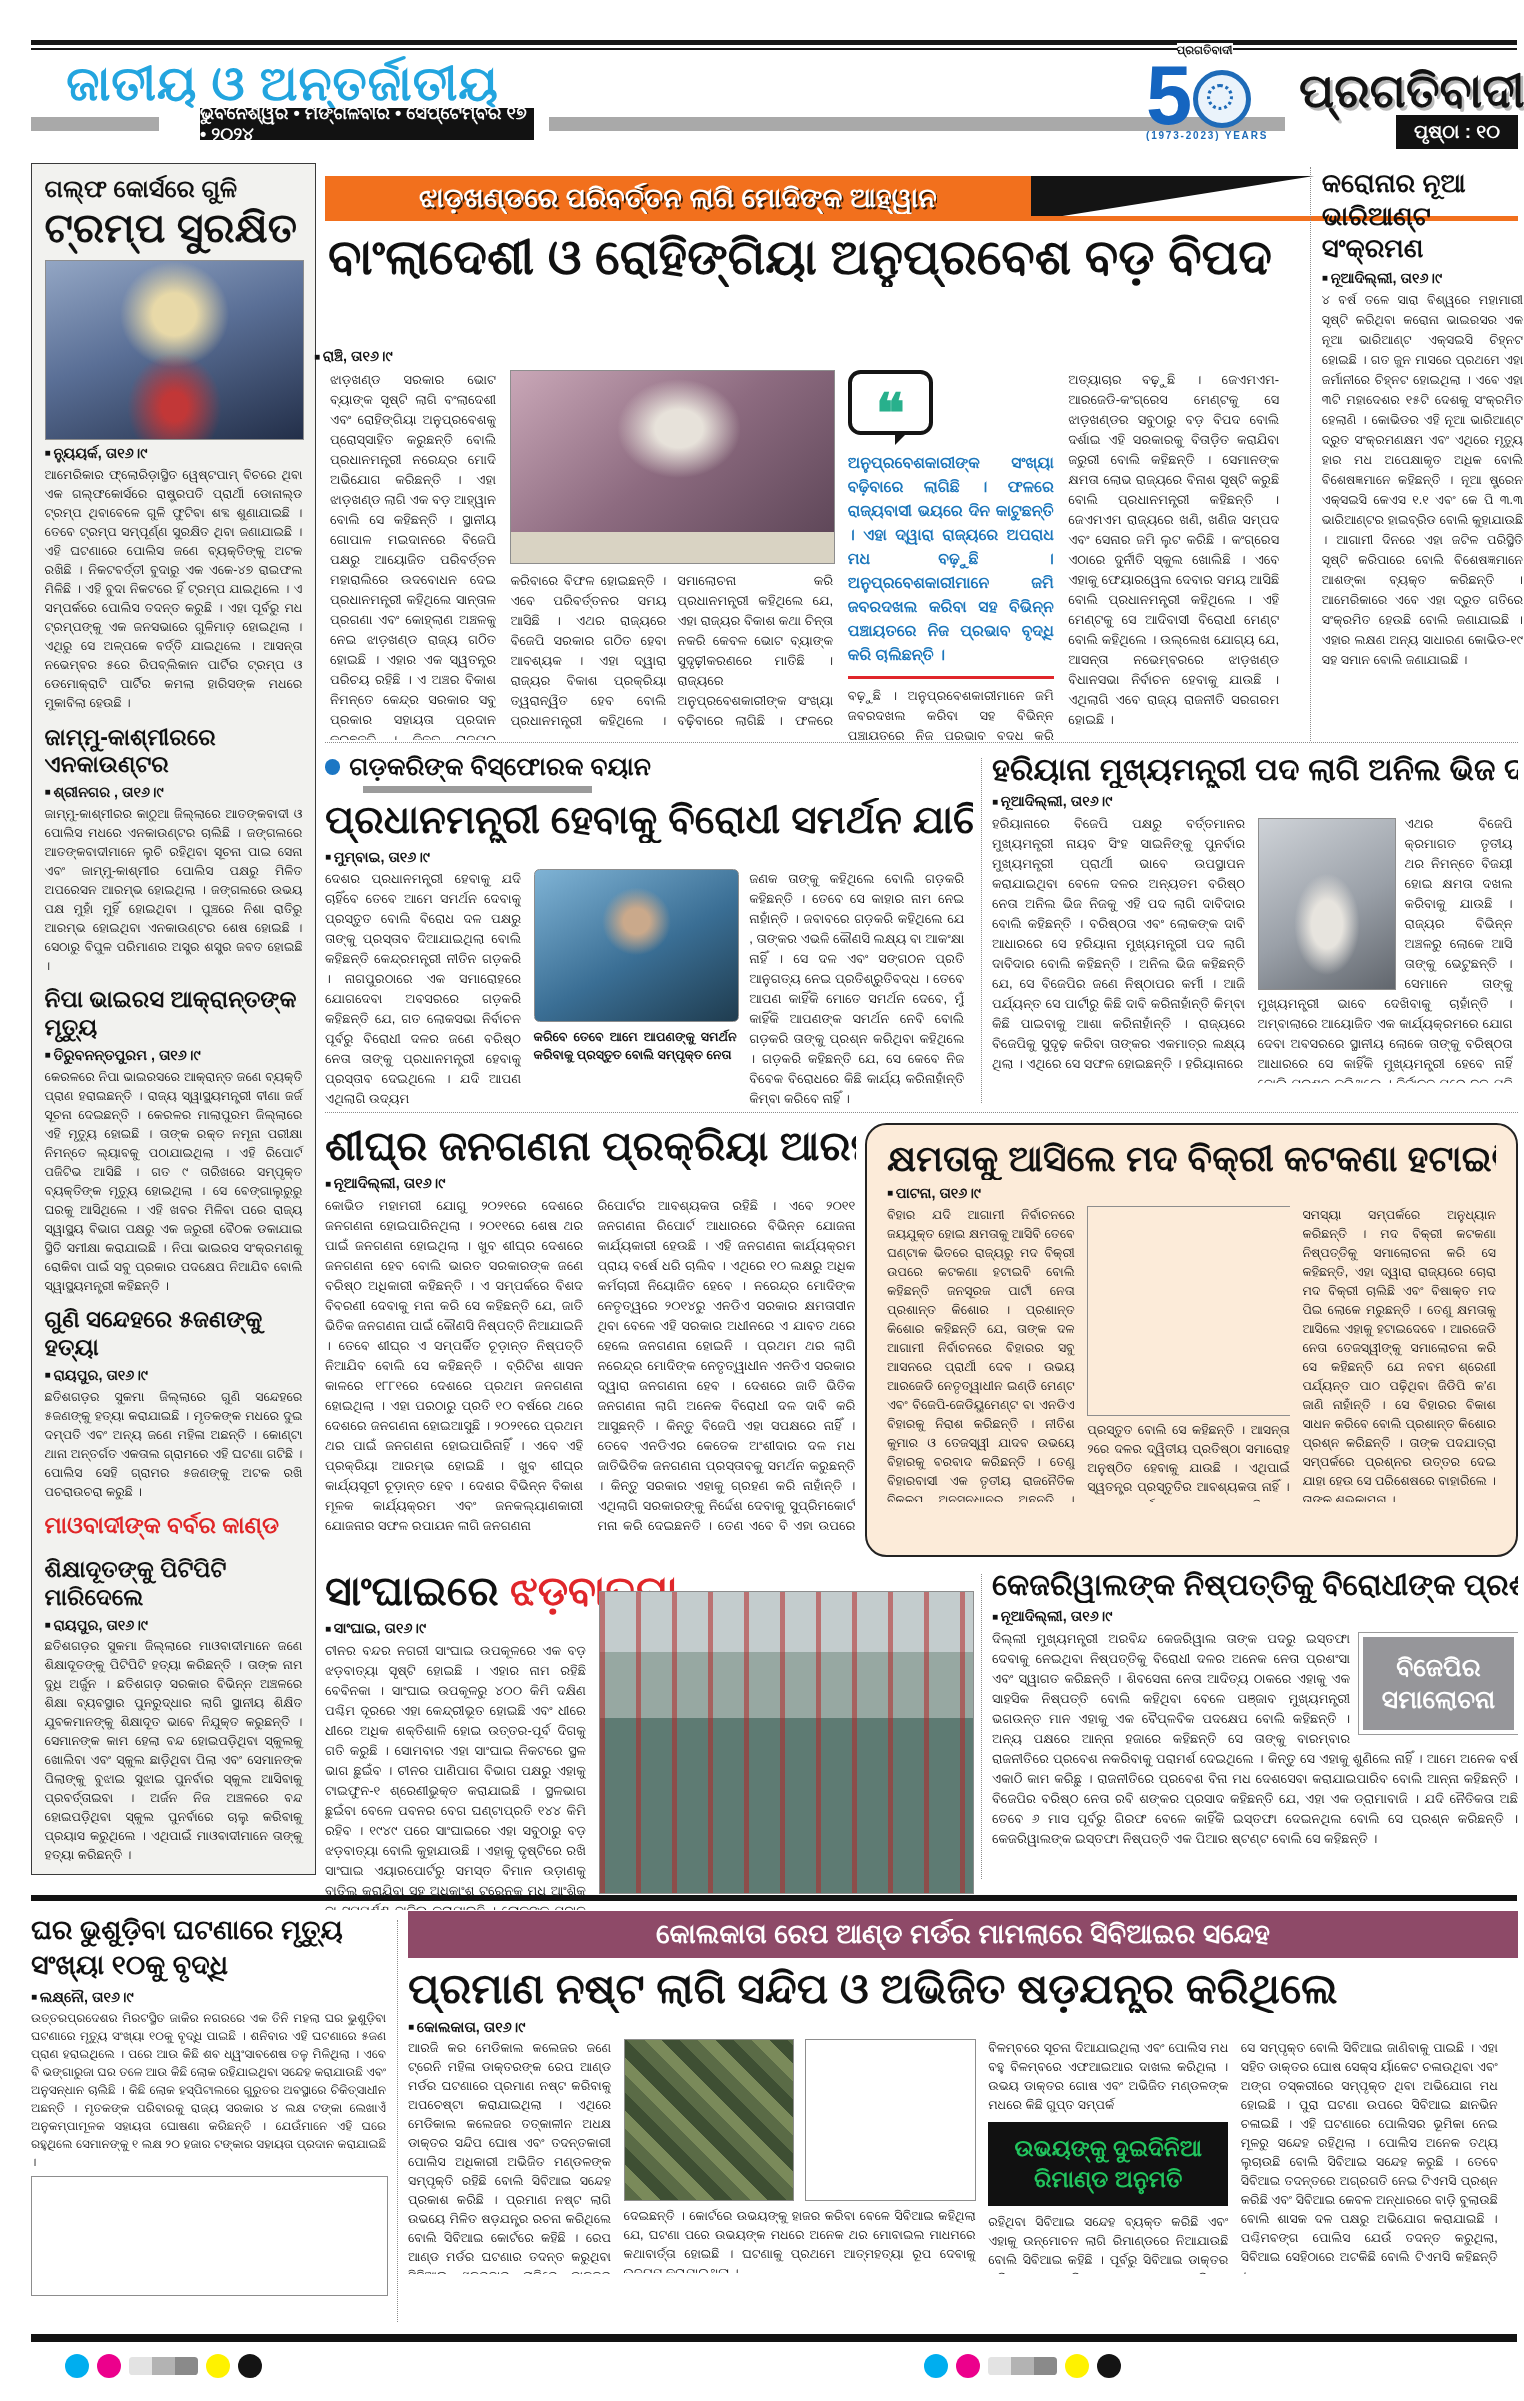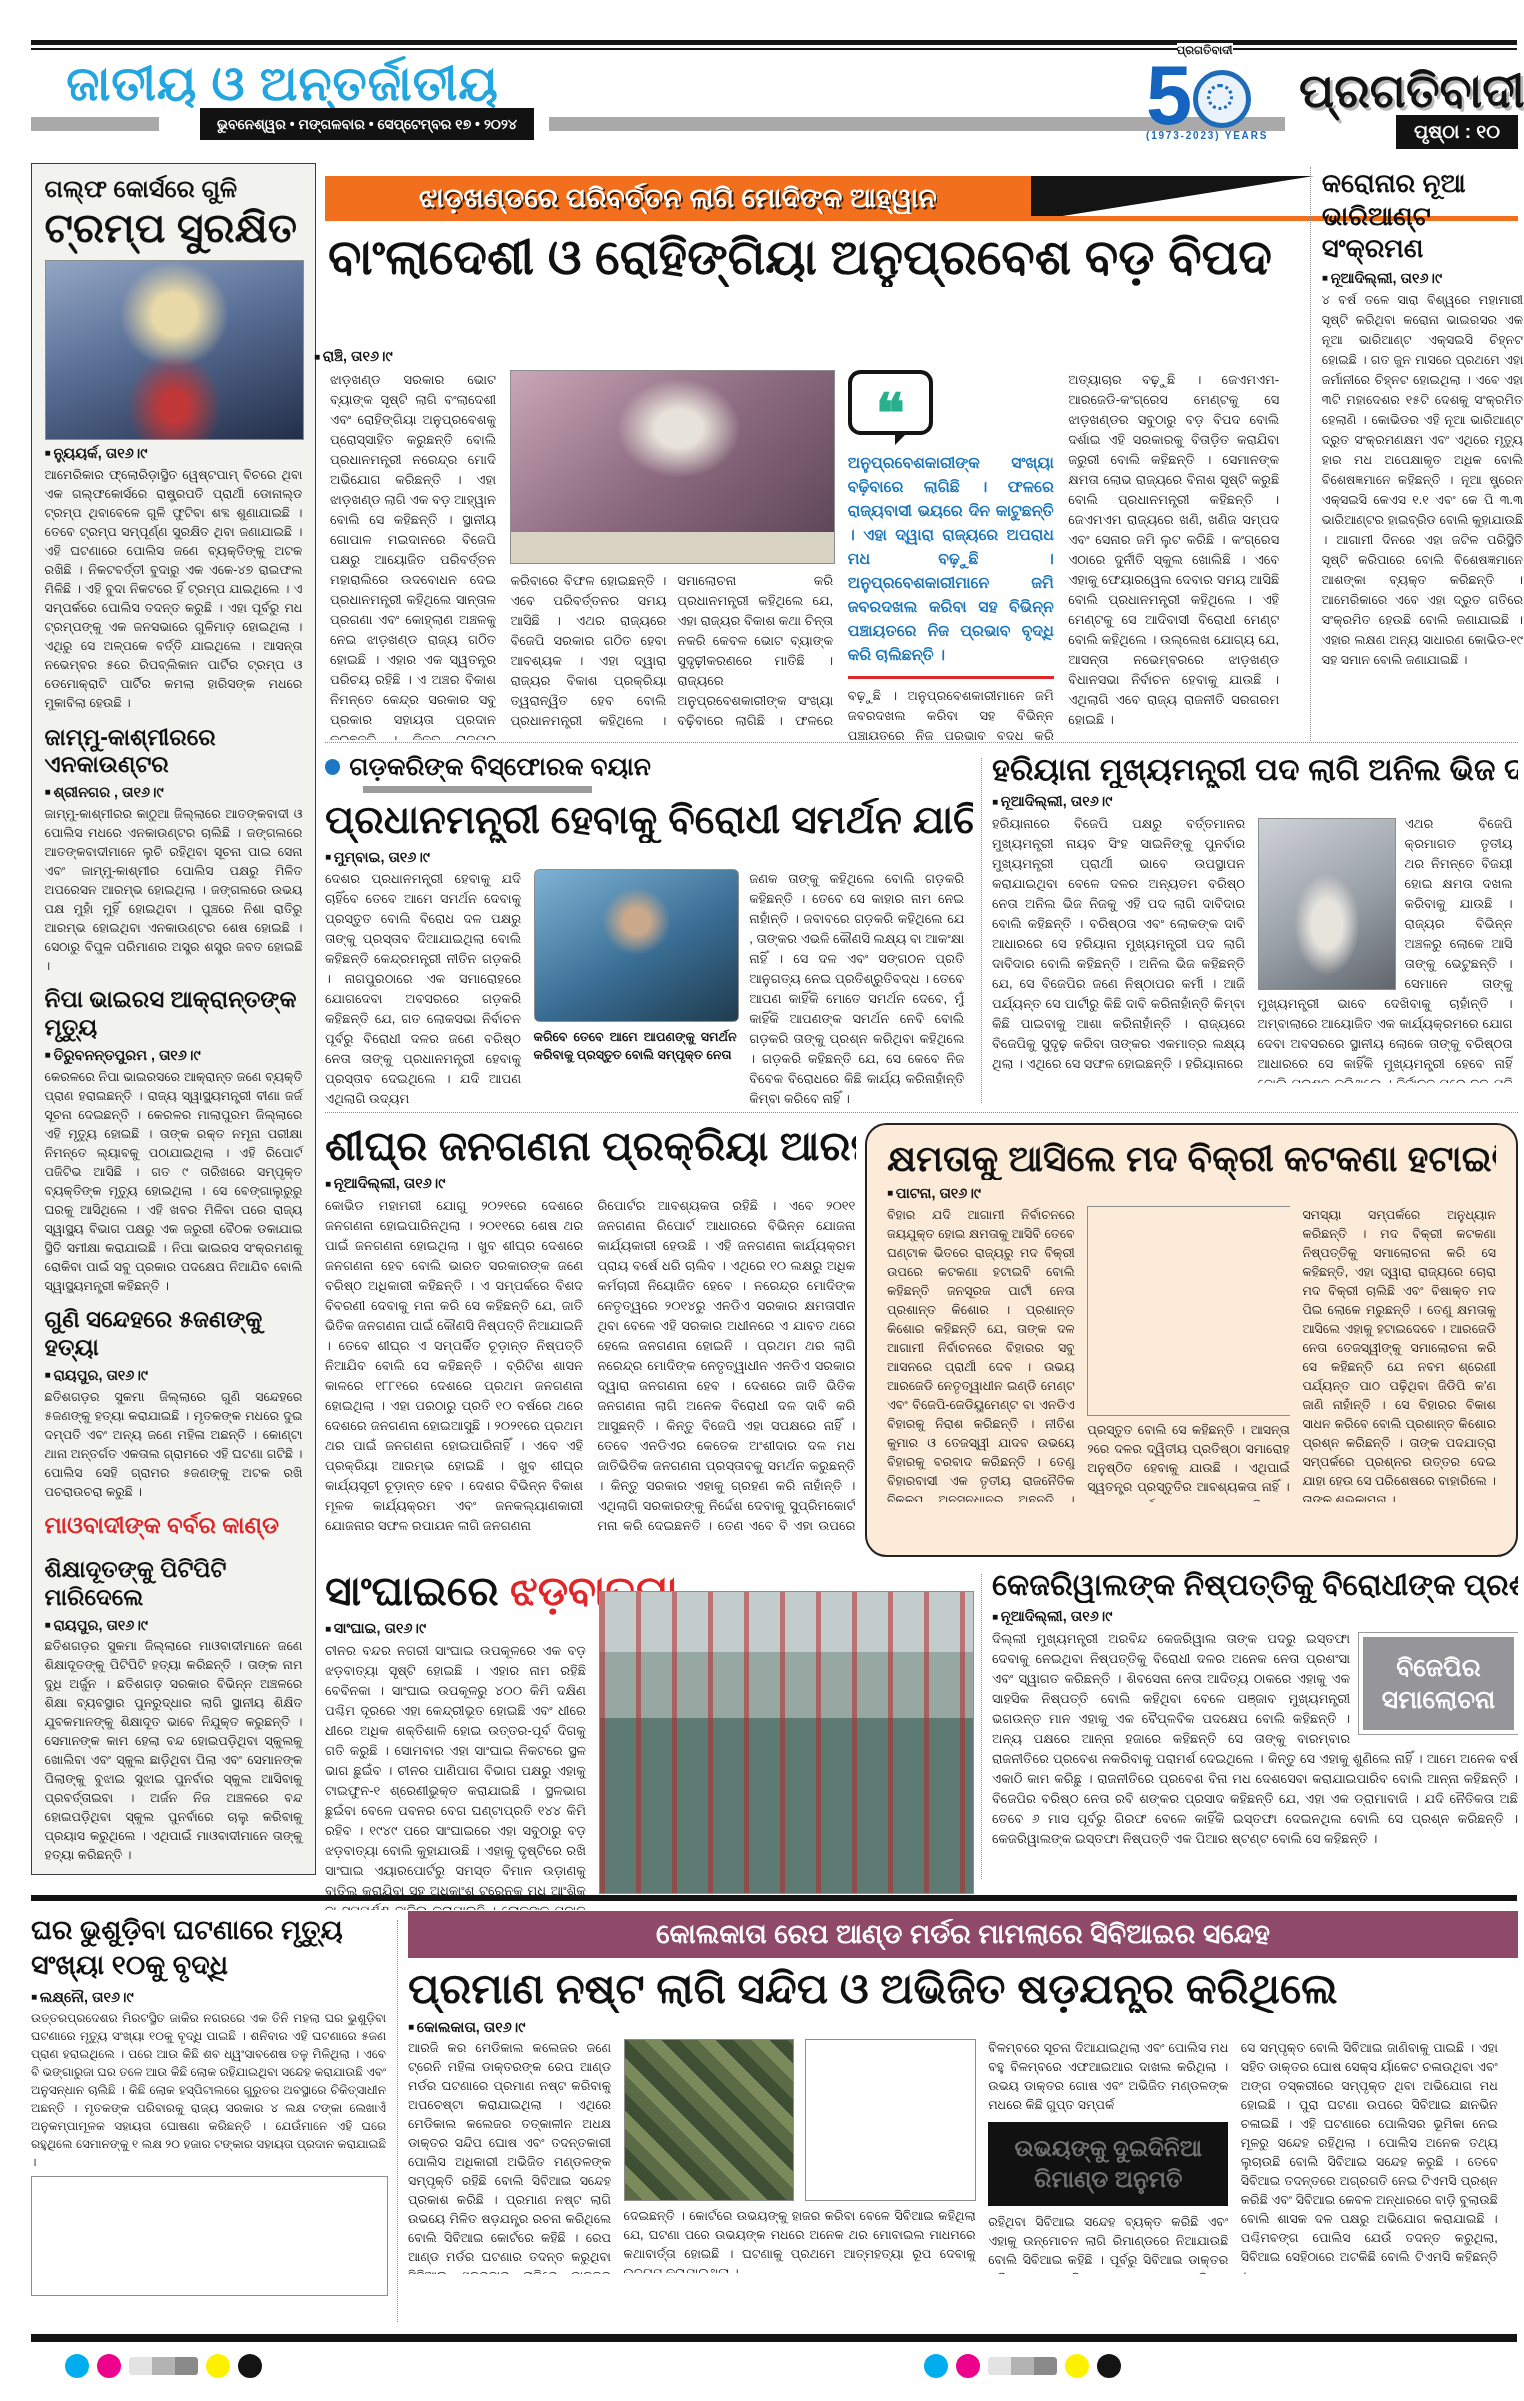--- a/index.html
+++ b/index.html
@@ -10,21 +10,21 @@
   }
   .abs{position:absolute;}
   .nowrap{white-space:nowrap;overflow:hidden;}
   .just{text-align:justify;}
   .clip{overflow:hidden;}
 
   
   .rule1{left:31px;top:40px;width:1486px;height:4.5px;background:#161616;}
   .rule2{left:31px;top:48px;width:1486px;height:1.8px;background:#161616;}
   .section-title{left:27px;top:56px;width:511px;text-align:center;font-size:48px;font-weight:800;color:#23a5df;letter-spacing:0.9px;}
-  .date-box{left:200px;top:108px;width:334px;height:32px;background:#121212;color:#fff;font-size:14px;font-weight:700;display:flex;align-items:center;justify-content:center;}
+  .date-box{left:200px;top:108px;width:334px;height:32px;background:#121212;color:#fff;font-size:18px;font-weight:700;display:flex;align-items:center;justify-content:center;}
   .gbar{background:#a9a9a9;height:14.4px;top:117px;}
   .gbar.l{left:31px;width:128px;}
   .gbar.m{left:549px;width:736px;}
   .logo-wrap{left:1146px;top:47px;width:161px;height:99px;}
   .logo-5{position:absolute;left:0;top:7.2px;font-size:83px;font-weight:800;color:#1565c0;line-height:1;}
   .logo-ring{position:absolute;left:47px;top:23px;width:48px;height:48px;border-radius:50%;border:5.4px solid #1e6bb8;background:#eaf3fb;}
   .logo-ring::after{content:"";position:absolute;left:9px;top:9px;width:20px;height:20px;border-radius:50%;border:3.6px dotted #1e6bb8;}
   .logo-top{position:absolute;left:30.5px;top:-3.6px;font-size:11.7px;font-weight:800;color:#111;background:#fff;}
   .logo-years{position:absolute;left:0px;top:83px;font-size:10px;font-weight:800;color:#1e6bb8;letter-spacing:1.8px;}
   .masthead{left:1299px;top:63px;width:224px;font-size:47px;font-weight:800;color:#131313;text-shadow:2.7px 2.7px 0 #b9b9b9;}
@@ -167,21 +167,21 @@
   .cbi-photos{width:352px;}
   .cbi-prow{display:flex;gap:10.8px;}
   .cbi-ph1{width:169px;height:160px;background:
       repeating-linear-gradient(45deg,#5a6b46 0 12.6px,#7a8a5a 12.6px 25px,#3e4f33 25px 38px);}
   .cbi-ph2{width:169px;height:160px;background:
       radial-gradient(ellipse at 50% 40%, #caаб93 0 12%, rgba(0,0,0,0) 28%),
       radial-gradient(ellipse at 50% 40%, #cba893 0 12%, rgba(0,0,0,0) 28%),
       linear-gradient(150deg,#d9cfc4 0%,#a29384 55%,#5f5548 100%);}
   .cbi-under{margin-top:5.4px;height:66px;overflow:hidden;}
   .cbi-c3{width:240px;}
-  .remand-box{background:#111;color:#737373;font-size:23px;font-weight:800;text-align:center;padding:10.8px 5.4px;line-height:1.35;margin:7.2px 0;}
+  .remand-box{background:#111;color:#22c55e;font-size:23px;font-weight:800;text-align:center;padding:10.8px 5.4px;line-height:1.35;margin:7.2px 0;}
   .cbi-c4{width:257px;}
 
   .botrule{left:31px;top:2334px;width:1486px;height:8px;background:#131313;}
   .regmarks{top:2354px;display:flex;align-items:center;gap:8px;}
   .rm-left{left:65px;}
   .rm-right{left:924px;}
   .dot{width:24px;height:24px;border-radius:50%;}
   .dot.c{background:#00aeef;} .dot.m{background:#ec008c;}
   .dot.y{background:#fff200;} .dot.k{background:#141414;}
   .grays{display:flex;border-radius:3.6px;overflow:hidden;}

